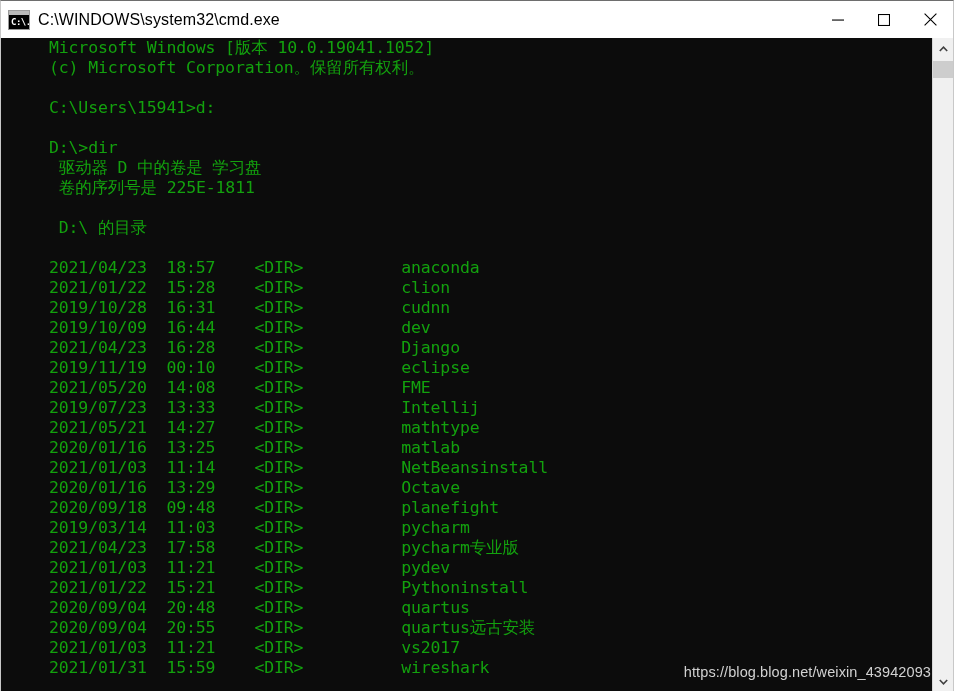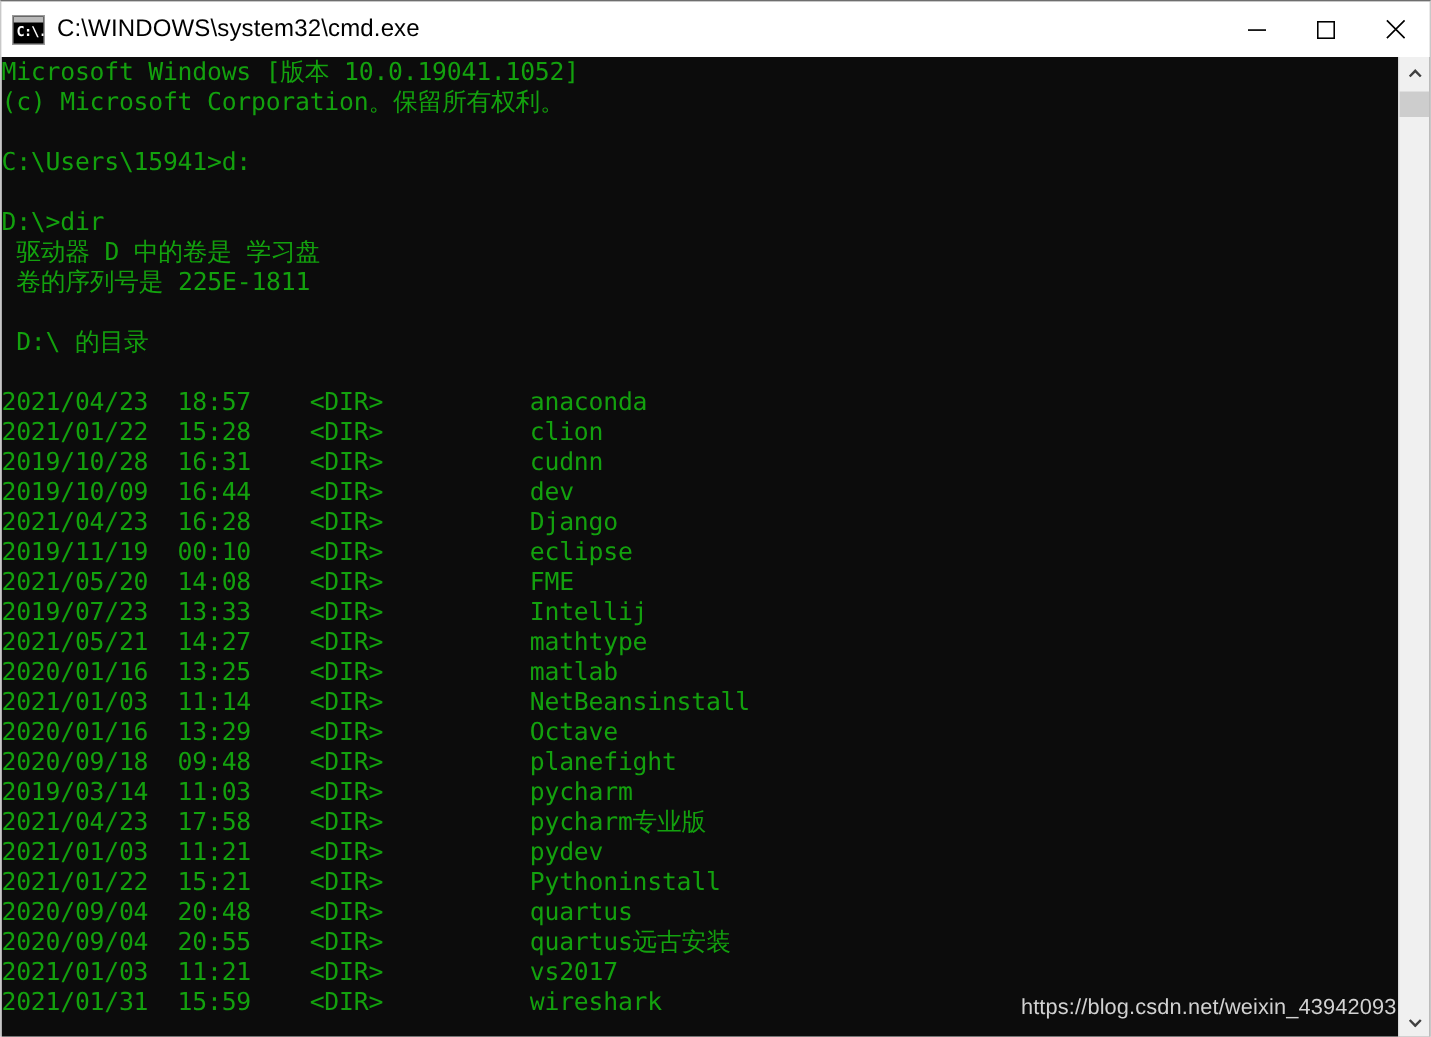--- a/index.html
+++ b/index.html
@@ -118,20 +118,21 @@
     font-family: "DejaVu Sans Mono", "Liberation Mono", monospace;
     font-size: 16.5px;
     line-height: 20px;
     white-space: pre;
     overflow: hidden;
     letter-spacing: -0.15px;
   }
   .console-text .line {
     height: 20px;
     white-space: pre;
+    padding-left: 48px;
   }
 
   
   .watermark {
     position: absolute;
     right: 22px;
     bottom: 12px;
     color: #d2d2d2;
     font-size: 14.5px;
     font-family: "Liberation Sans", sans-serif;
@@ -210,21 +211,21 @@
           <path d="M0.6 0.6 L12.4 12.4 M12.4 0.6 L0.6 12.4" stroke="#000000" stroke-width="1.1" fill="none"></path>
         </svg>
       </button>
     </div>
   </div>
 
   <div class="console-area" style="background: rgb(12, 12, 12);">
 
     <div class="console-text" id="console-text" style="color: rgb(19, 161, 14);"><div class="line">Microsoft Windows [版本 10.0.19041.1052]</div><div class="line">(c) Microsoft Corporation。保留所有权利。</div><div class="line">&nbsp;</div><div class="line">C:\Users\15941&gt;d:</div><div class="line">&nbsp;</div><div class="line">D:\&gt;dir</div><div class="line"> 驱动器 D 中的卷是 学习盘</div><div class="line"> 卷的序列号是 225E-1811</div><div class="line">&nbsp;</div><div class="line"> D:\ 的目录</div><div class="line">&nbsp;</div><div class="line">2021/04/23  18:57    &lt;DIR&gt;          anaconda</div><div class="line">2021/01/22  15:28    &lt;DIR&gt;          clion</div><div class="line">2019/10/28  16:31    &lt;DIR&gt;          cudnn</div><div class="line">2019/10/09  16:44    &lt;DIR&gt;          dev</div><div class="line">2021/04/23  16:28    &lt;DIR&gt;          Django</div><div class="line">2019/11/19  00:10    &lt;DIR&gt;          eclipse</div><div class="line">2021/05/20  14:08    &lt;DIR&gt;          FME</div><div class="line">2019/07/23  13:33    &lt;DIR&gt;          Intellij</div><div class="line">2021/05/21  14:27    &lt;DIR&gt;          mathtype</div><div class="line">2020/01/16  13:25    &lt;DIR&gt;          matlab</div><div class="line">2021/01/03  11:14    &lt;DIR&gt;          NetBeansinstall</div><div class="line">2020/01/16  13:29    &lt;DIR&gt;          Octave</div><div class="line">2020/09/18  09:48    &lt;DIR&gt;          planefight</div><div class="line">2019/03/14  11:03    &lt;DIR&gt;          pycharm</div><div class="line">2021/04/23  17:58    &lt;DIR&gt;          pycharm专业版</div><div class="line">2021/01/03  11:21    &lt;DIR&gt;          pydev</div><div class="line">2021/01/22  15:21    &lt;DIR&gt;          Pythoninstall</div><div class="line">2020/09/04  20:48    &lt;DIR&gt;          quartus</div><div class="line">2020/09/04  20:55    &lt;DIR&gt;          quartus远古安装</div><div class="line">2021/01/03  11:21    &lt;DIR&gt;          vs2017</div><div class="line">2021/01/31  15:59    &lt;DIR&gt;          wireshark</div></div>
 
-    <div class="watermark">https://blog.csdn.net/weixin_43942093</div>
+    <div class="watermark">https://blog.blog.net/weixin_43942093</div>
 
     <div class="scrollbar">
       <div class="sb-arrow" title="Scroll up">
         <svg width="9" height="6" viewBox="0 0 9 6">
           <path d="M0.8 5 L4.5 1.2 L8.2 5" stroke="#404040" stroke-width="1.6" fill="none"></path>
         </svg>
       </div>
       <div class="sb-track">
         <div class="sb-thumb"></div>
       </div>

